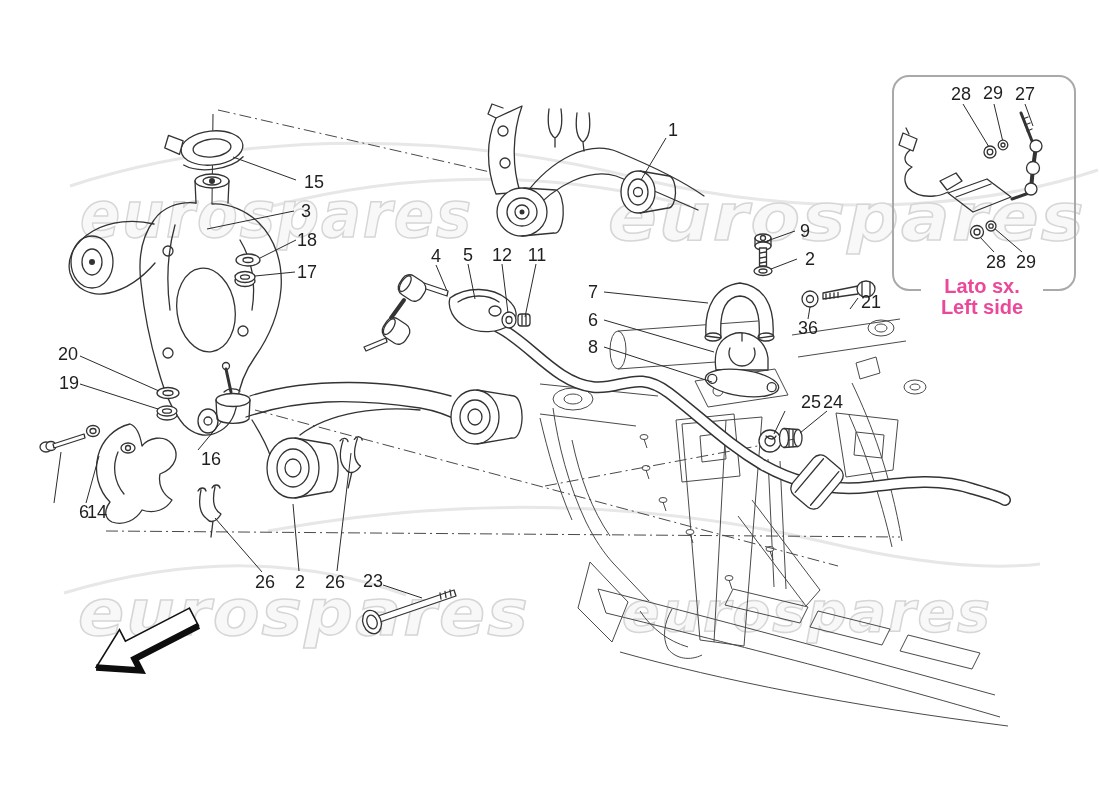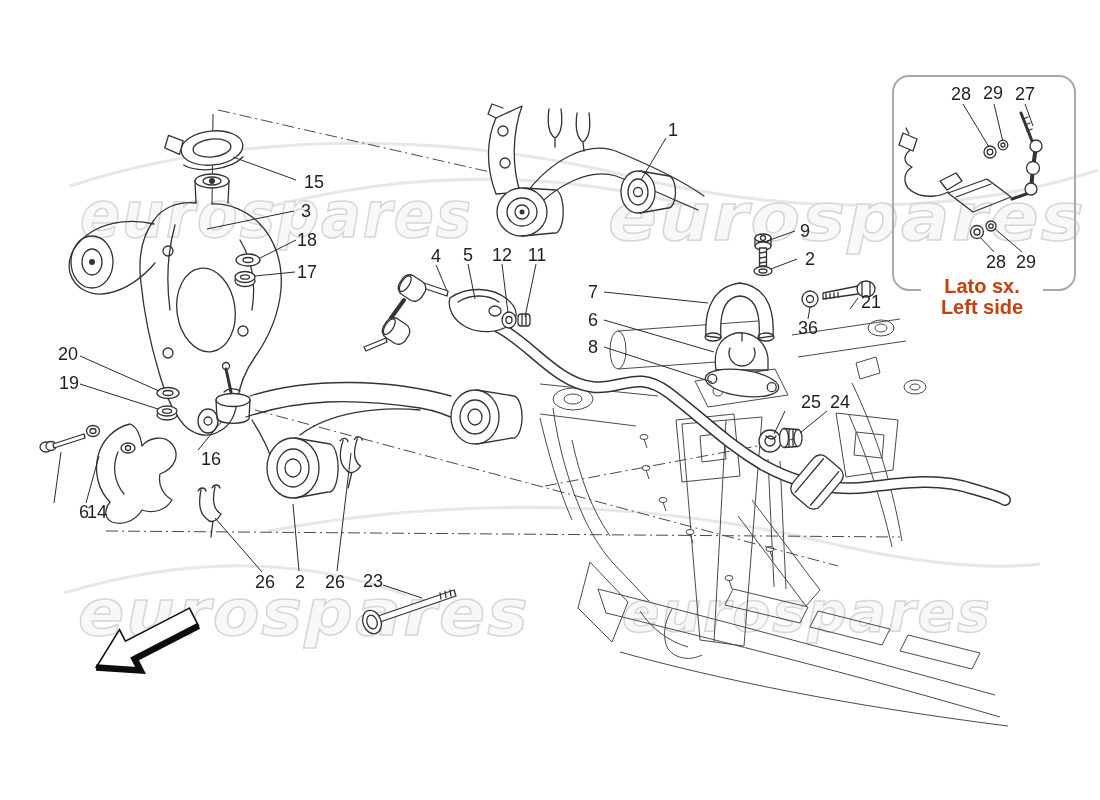--- a/index.html
+++ b/index.html
@@ -20,21 +20,21 @@
   .wm {fill:var(--watermark-fill,#f8f8f8);stroke:var(--watermark-stroke,#d6d6d6);stroke-width:1.5;
        font-family:"DejaVu Sans",sans-serif;font-style:italic;font-weight:bold;letter-spacing:2px;}
   .rod{stroke:#333;stroke-width:4;fill:none;stroke-linecap:round;}
   .stud{stroke:#333;stroke-width:3;fill:none;stroke-linecap:round;}
   .band{stroke:#0d0d0d;stroke-width:6.5;fill:none;stroke-linejoin:miter;}
   .arrowfill{fill:#fff;stroke:#111;stroke-width:1.6;stroke-linejoin:miter;}
   .insetborder{fill:none;stroke:var(--inset-border,#a9a9a9);stroke-width:2;}
   .callout{position:absolute;transform:translate(-50%,-50%);
            font-size:18px;color:var(--callout-text,#1f1f1f);white-space:nowrap;line-height:1;}
   .inset-caption{position:absolute;left:921px;top:276px;width:122px;text-align:center;background:#fff;
-           font-size:20px;font-weight:bold;color:#c2410c;line-height:21px;}
+           font-size:20px;font-weight:bold;color:#ec4899;line-height:21px;}
 </style>
 </head>
 <body>
 
 <div class="stage">
 <svg width="1100" height="800" viewBox="0 0 1100 800">
 
   <g>
     <path class="sw" d="M 70,186 C 250,128 460,132 645,180 C 790,214 960,216 1098,170"></path>
     <path class="sw" d="M 268,207 C 420,168 560,172 690,206"></path>
@@ -407,21 +407,21 @@
       <div class="callout" style="left: 53px; top: 512px; margin-left: 44px;">14</div>
       <div class="callout" style="left: 314px; top: 182px;">15</div>
       <div class="callout" style="left: 211px; top: 459px;">16</div>
       <div class="callout" style="left: 307px; top: 272px;">17</div>
       <div class="callout" style="left: 307px; top: 240px;">18</div>
       <div class="callout" style="left: 69px; top: 383px;">19</div>
       <div class="callout" style="left: 68px; top: 354px;">20</div>
       <div class="callout" style="left: 848px; top: 302px; margin-left: 23px;">21</div>
       <div class="callout" style="left: 808px; top: 328px;">36</div>
       <div class="callout" style="left: 373px; top: 581px;">23</div>
-      <div class="callout" style="left: 833px; top: 402px; margin-left: 7px;">24</div>
+      <div class="callout" style="left: 833px; top: 402px;">24</div>
       <div class="callout" style="left: 811px; top: 402px;">25</div>
       <div class="callout" style="left: 265px; top: 582px;">26</div>
       <div class="callout" style="left: 335px; top: 582px;">26</div>
       <div class="callout" style="left: 1025px; top: 94px;">27</div>
       <div class="callout" style="left: 961px; top: 94px;">28</div>
       <div class="callout" style="left: 993px; top: 93px;">29</div>
       <div class="callout" style="left: 996px; top: 262px;">28</div>
       <div class="callout" style="left: 1026px; top: 262px;">29</div>
     </div>
 </div>

